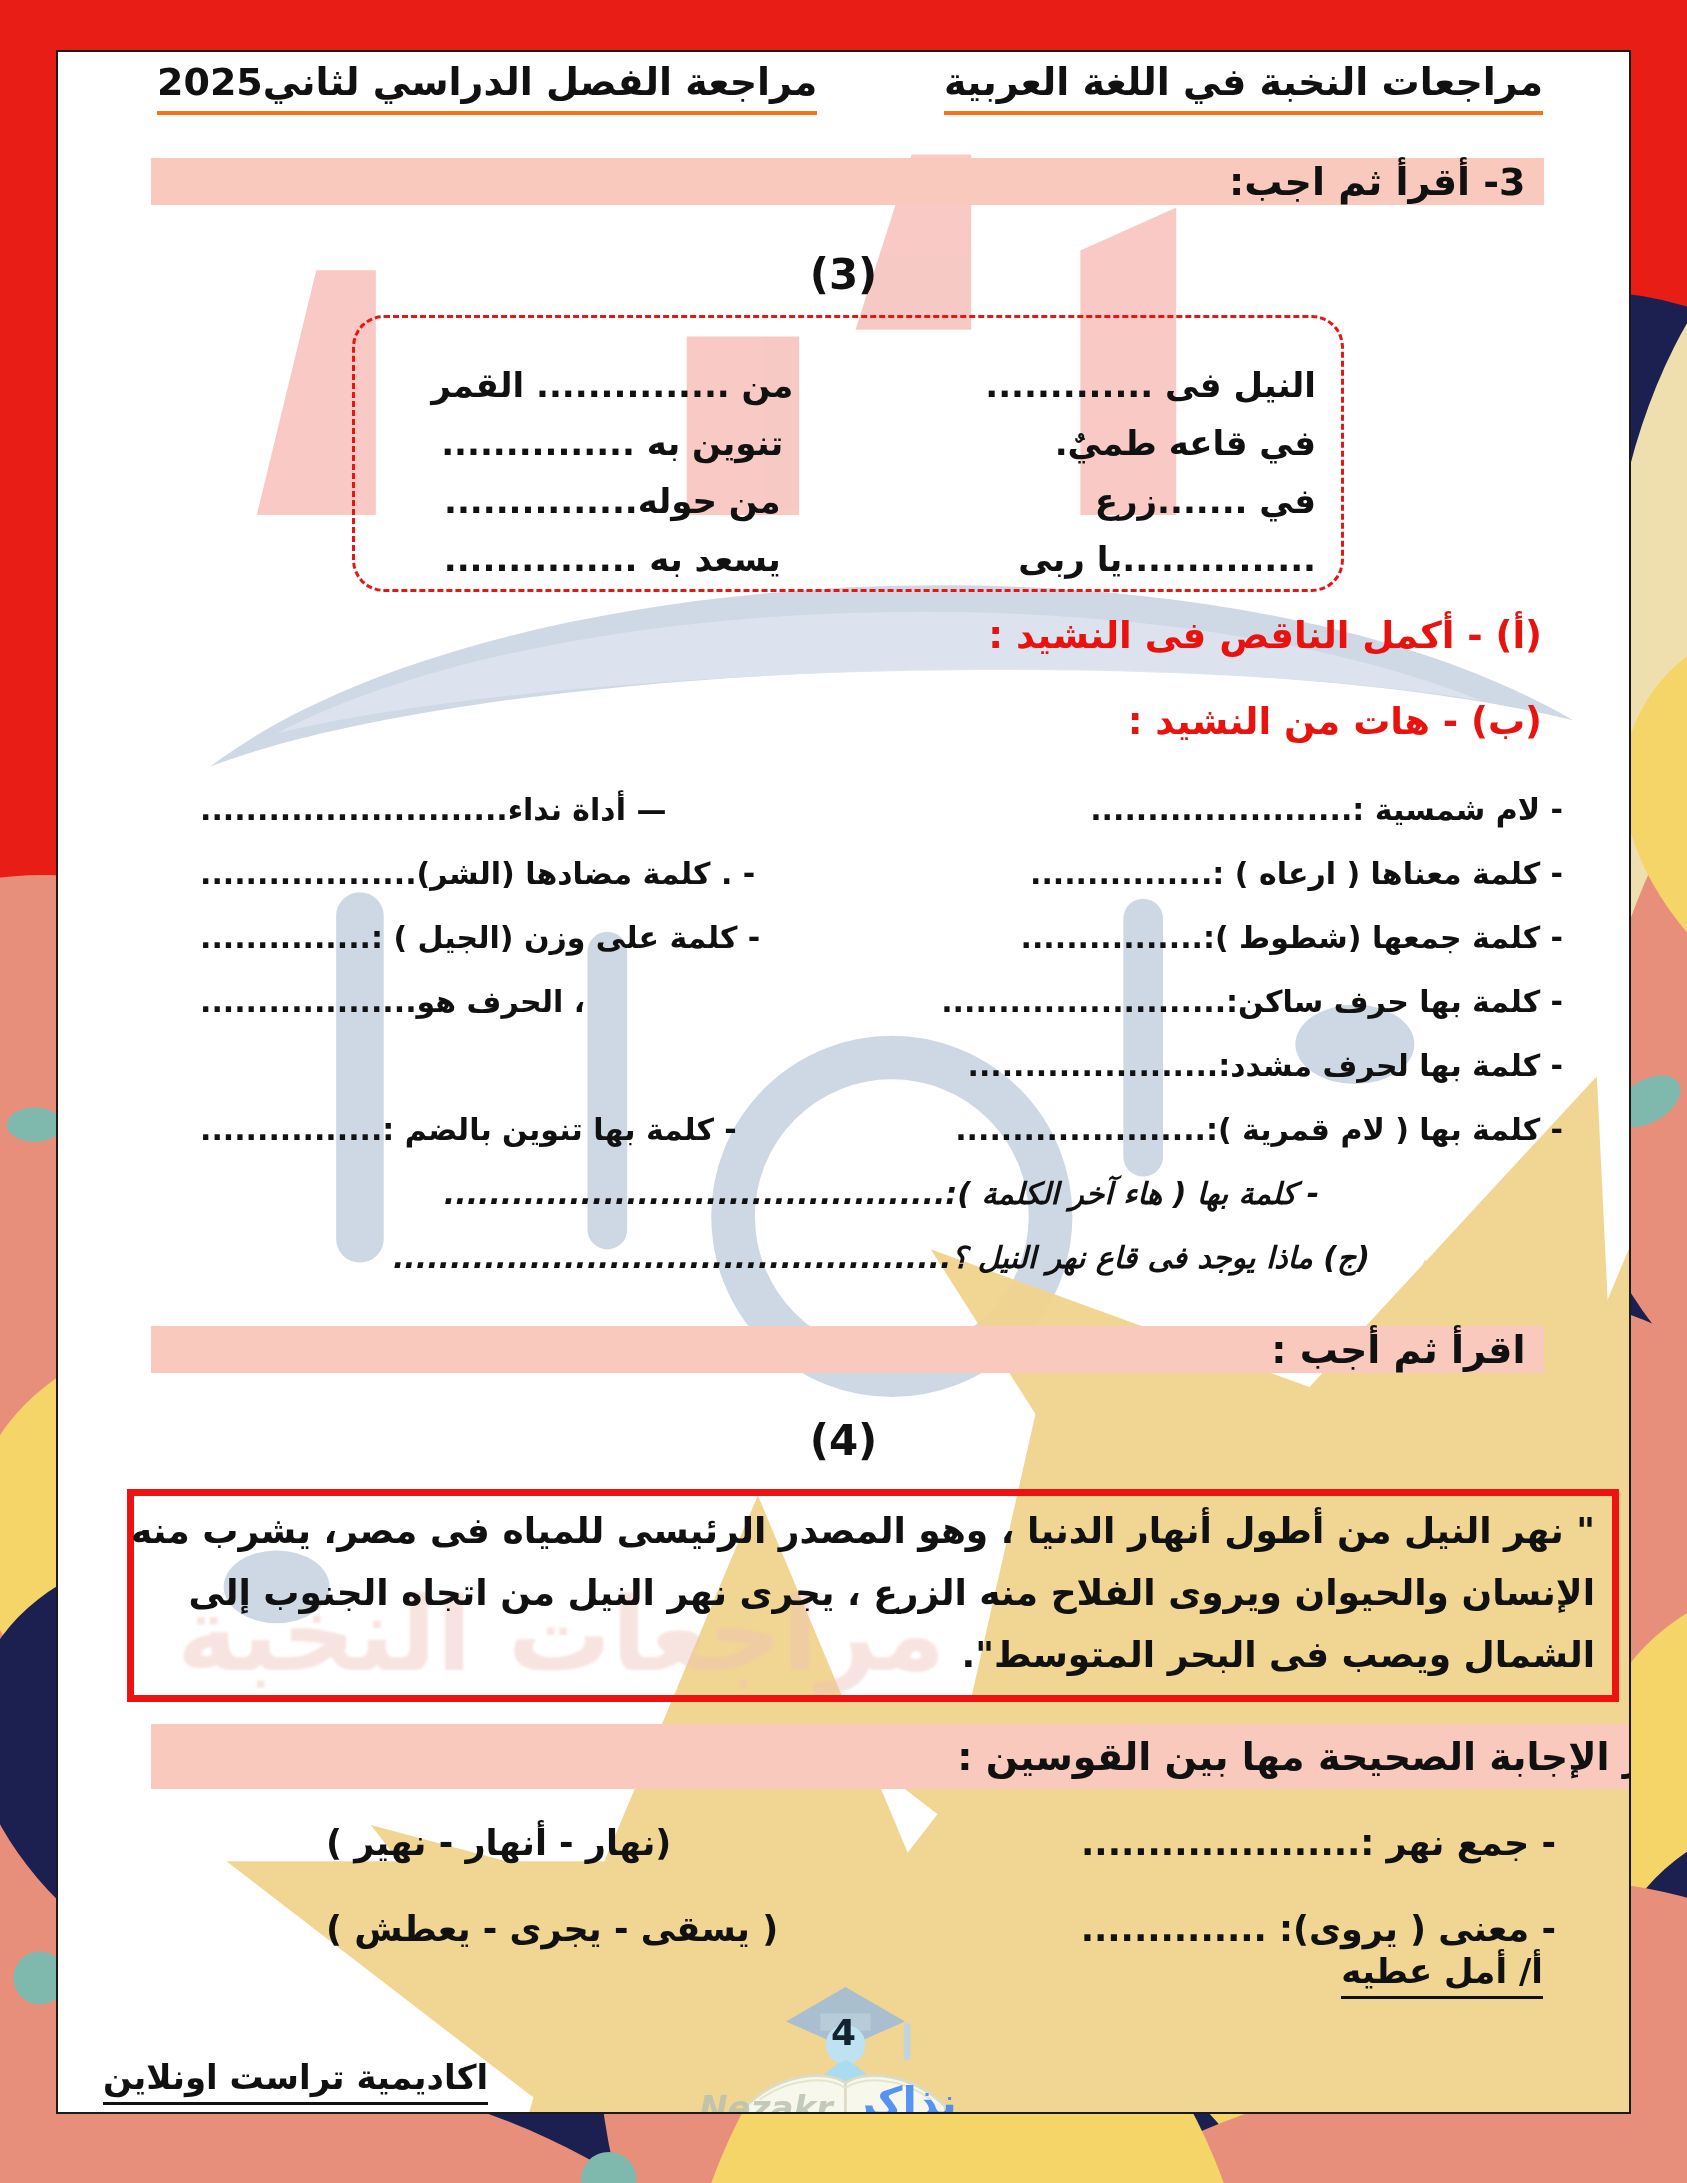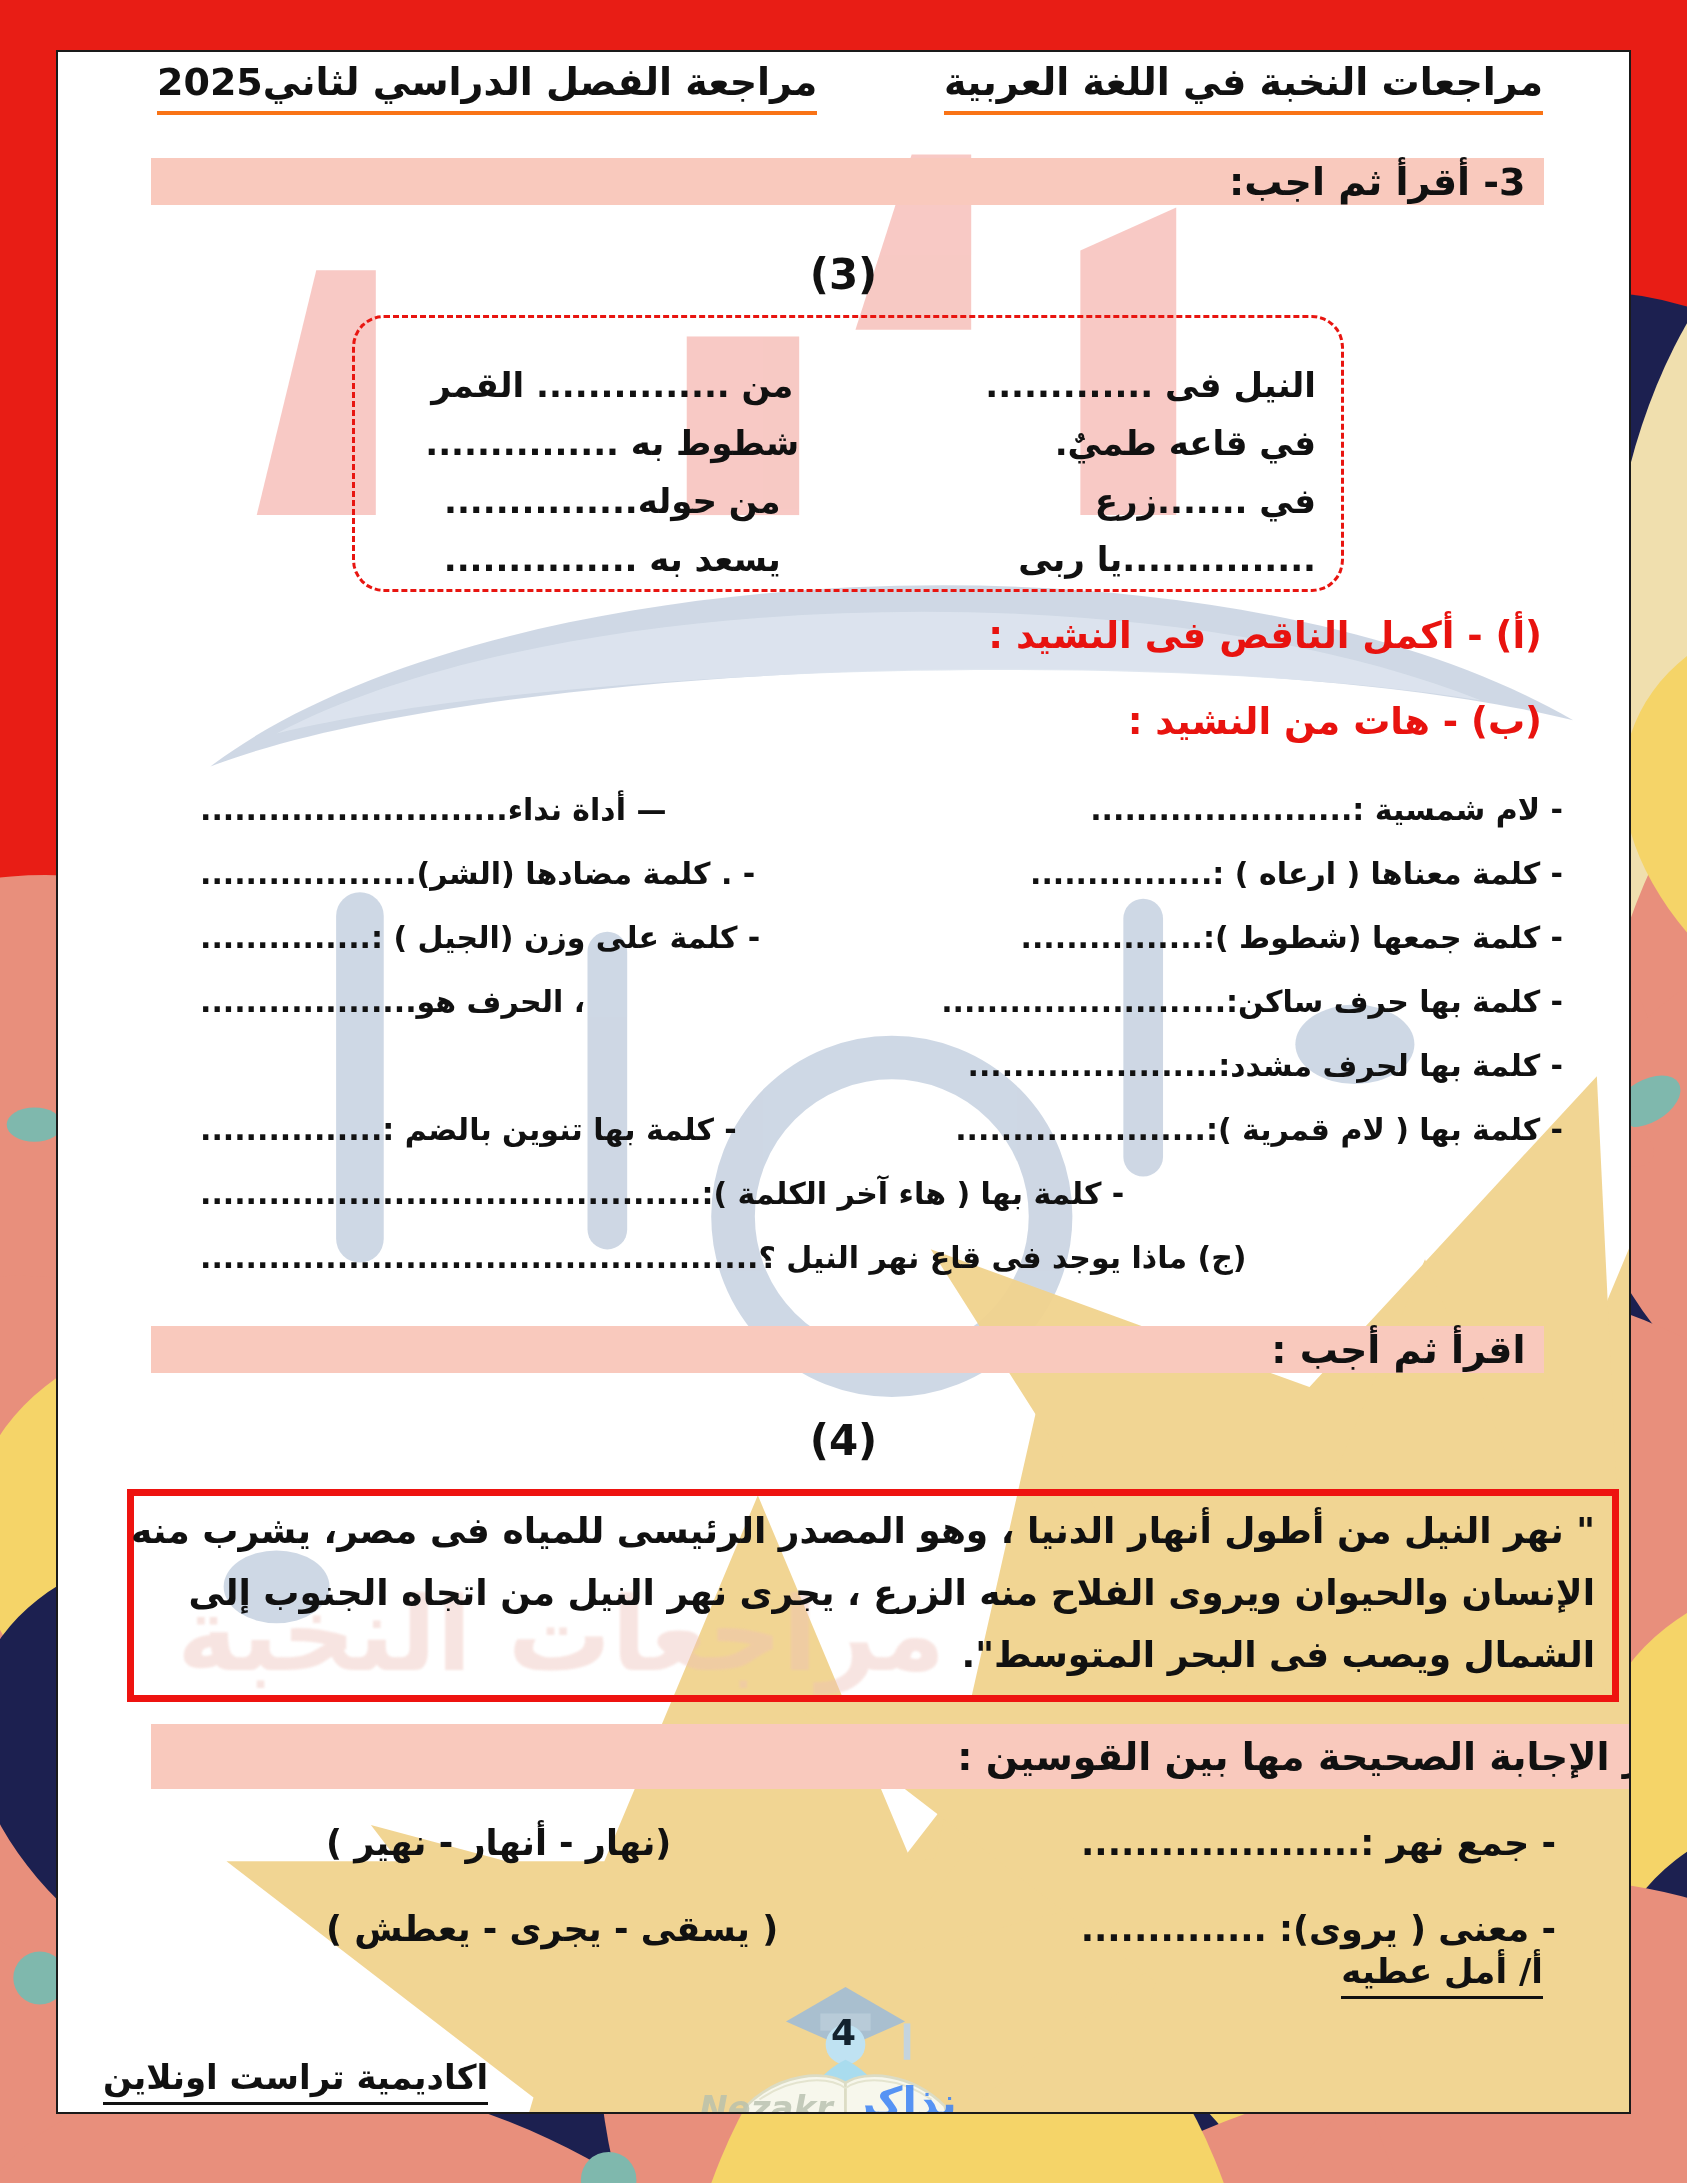--- a/index.html
+++ b/index.html
@@ -41,21 +41,21 @@
   }
   .poem .pc{height:58px;line-height:58px;white-space:nowrap;}
   .poem .pr{text-align:right;}
   .poem .pl{text-align:center;padding-left:4px;}
   .redlab{color:#e8130f;font-size:37px;white-space:nowrap;direction:rtl;}
   .list{left:142px;top:726px;right:66px;direction:rtl;}
   .lrow{
     display:flex;justify-content:space-between;height:64px;line-height:64px;
     font-size:30px;white-space:nowrap;direction:rtl;
   }
-  .lrow.full{justify-content:flex-end;}
+  .lrow.full{justify-content:center;font-style:italic;}
   .passage-box{
     left:69px;top:1437px;width:1492px;box-sizing:border-box;
     border:7.3px solid #ee1310;background:transparent;
     padding:4px 17px 9.3px 17px;direction:rtl;font-size:36px;
   }
   .passage-box .pline{height:62px;line-height:62px;white-space:nowrap;text-align:right;}
   .qrow{
     display:flex;justify-content:space-between;direction:rtl;
     height:63px;line-height:63px;font-size:35px;white-space:nowrap;
   }
@@ -212,21 +212,21 @@
     <div class="abs hbar" style="left:93px;top:106px;width:1393px;">
       <span>3- أقرأ ثم اجب:</span>
     </div>
 
     <div class="abs secnum" style="top:198px;left:0;">(3)</div>
 
     <div class="abs poem">
       <div class="pc pr">النيل فى .............</div>
       <div class="pc pl">من ............... القمر</div>
       <div class="pc pr">في قاعه طميٌ.</div>
-      <div class="pc pl">شطوط به ...............</div>
+      <div class="pc pl">تنوين به ...............</div>
       <div class="pc pr">في .......زرع</div>
       <div class="pc pl">من حوله...............</div>
       <div class="pc pr">...............يا ربى</div>
       <div class="pc pl">يسعد به ...............</div>
     </div>
 
     <div class="abs redlab" style="right:87px;top:562px;">(أ) - أكمل الناقص فى النشيد :</div>
     <div class="abs redlab" style="right:87px;top:648px;">(ب) - هات من النشيد :</div>
 
     <div class="abs list">

